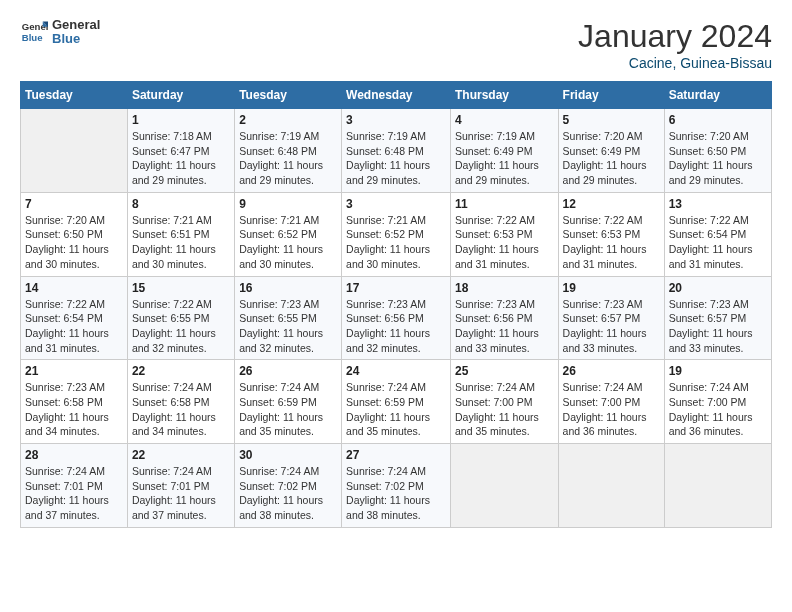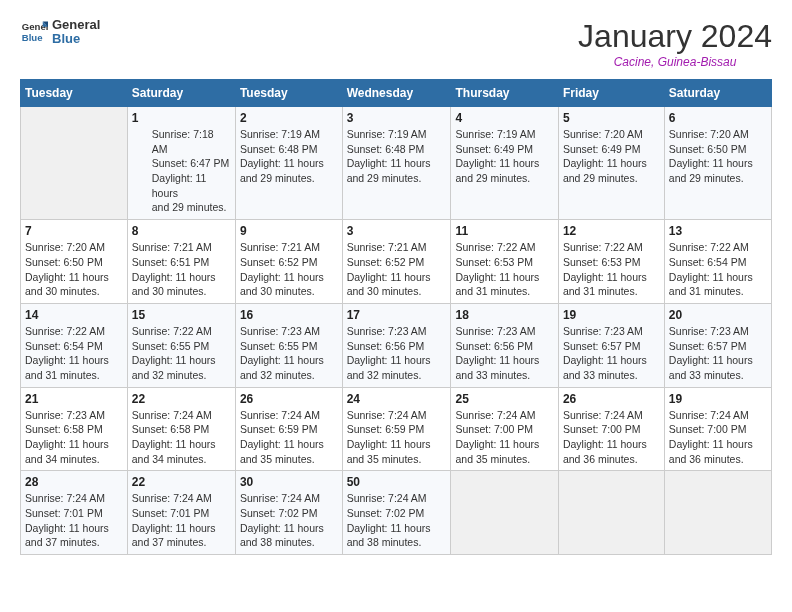--- a/index.html
+++ b/index.html
@@ -25,31 +25,30 @@
     .logo {
       display: flex;
       align-items: center;
       gap: 4px;
     }
     .logo-icon {
       width: 28px;
       height: 28px;
     }
     .title-block {
-      text-align: center;
+      text-align: right;
     }
     .month-title {
       font-size: 32px;
       color: #333;
       font-weight: normal;
     }
     .subtitle {
-      font-size: 12px;
-      color: #a21caf;
-      font-style: italic;
+      font-size: 14px;
+      color: #0c4a6e;
     }
     table {
       width: 100%;
       border-collapse: collapse;
       font-size: 11px;
     }
     thead tr th {
       background-color: #2e6da4;
       color: #fff;
       padding: 6px 4px;
@@ -120,21 +119,21 @@
         <th>Thursday</th>
         <th>Friday</th>
         <th>Saturday</th>
       </tr>
     </thead>
     <tbody id="calendar-body">
     <tr>
           <td class="empty-cell"></td>
           <td>
             <div class="day-num">1</div>
-            <div class="day-info" style="white-space: pre-line; margin-left: 20px;">Sunrise: 7:18 AM
+            <div class="day-info" style="white-space: pre-line;">Sunrise: 7:18 AM
 Sunset: 6:47 PM
 Daylight: 11 hours
 and 29 minutes.</div>
           </td>
           <td>
             <div class="day-num">2</div>
             <div class="day-info" style="white-space: pre-line;">Sunrise: 7:19 AM
 Sunset: 6:48 PM
 Daylight: 11 hours
 and 29 minutes.</div>
@@ -337,21 +336,21 @@
 and 37 minutes.</div>
           </td>
           <td>
             <div class="day-num">30</div>
             <div class="day-info" style="white-space: pre-line;">Sunrise: 7:24 AM
 Sunset: 7:02 PM
 Daylight: 11 hours
 and 38 minutes.</div>
           </td>
           <td>
-            <div class="day-num">50</div>
+            <div class="day-num">27</div>
             <div class="day-info" style="white-space: pre-line;">Sunrise: 7:24 AM
 Sunset: 7:02 PM
 Daylight: 11 hours
 and 38 minutes.</div>
           </td>
           <td class="empty-cell"></td>
           <td class="empty-cell"></td>
           <td class="empty-cell"></td>
         </tr>
       </tbody>

